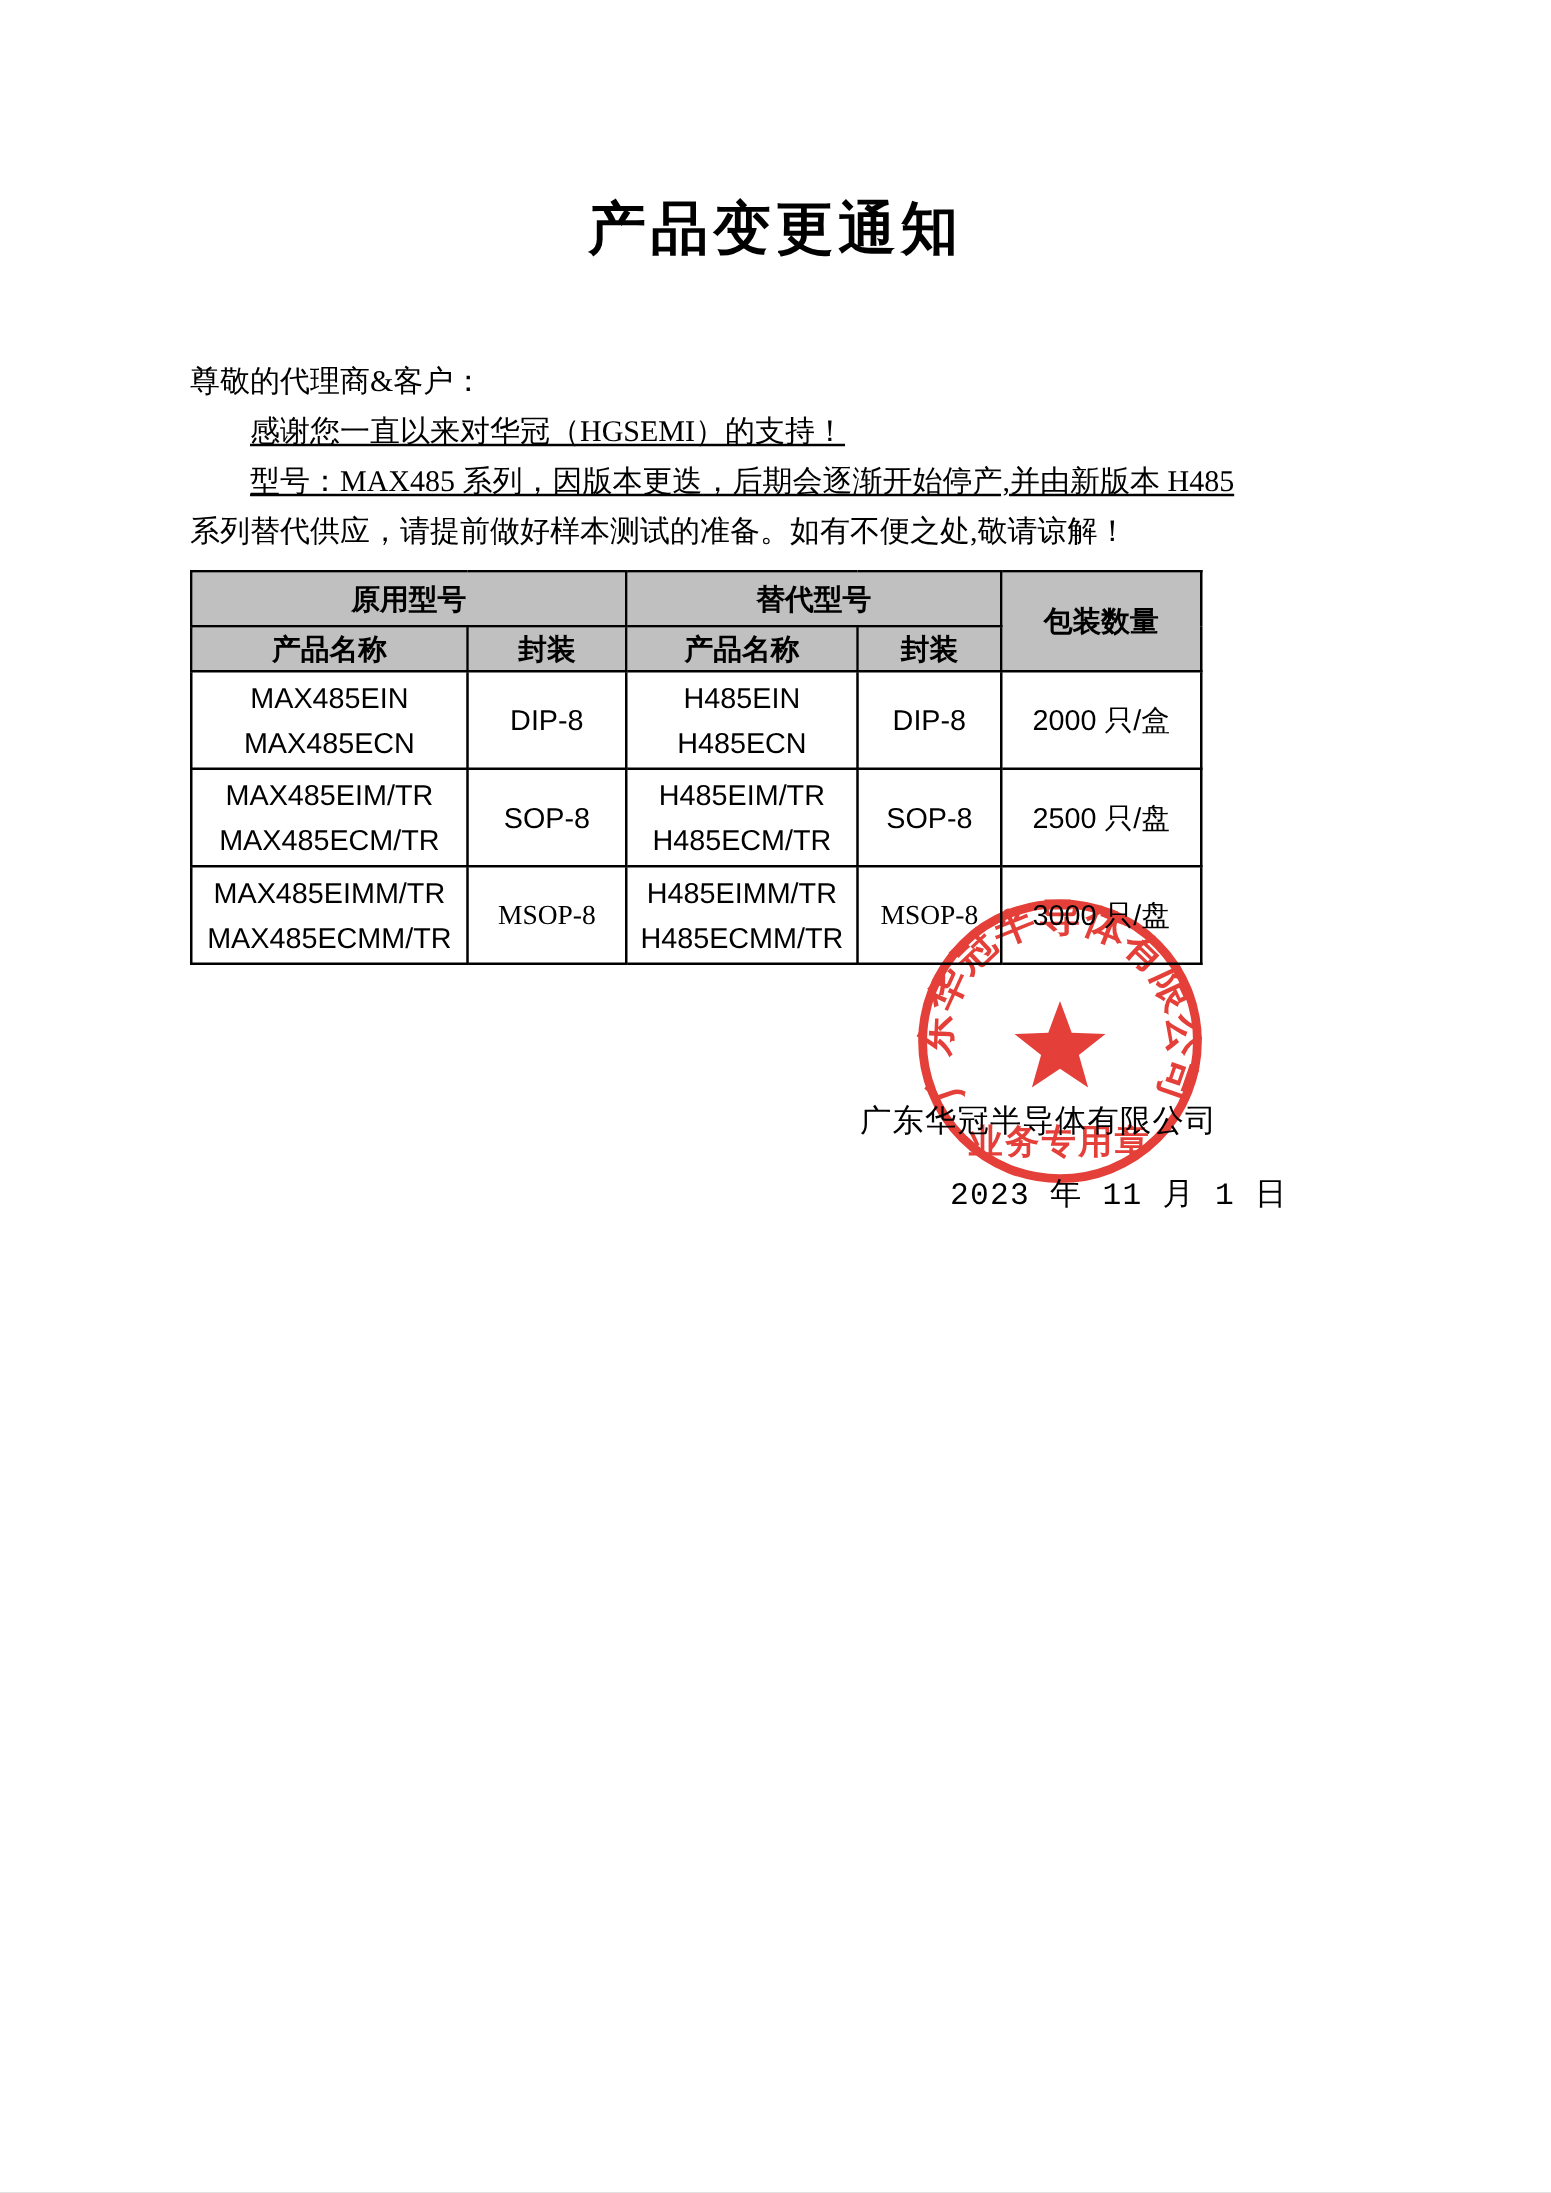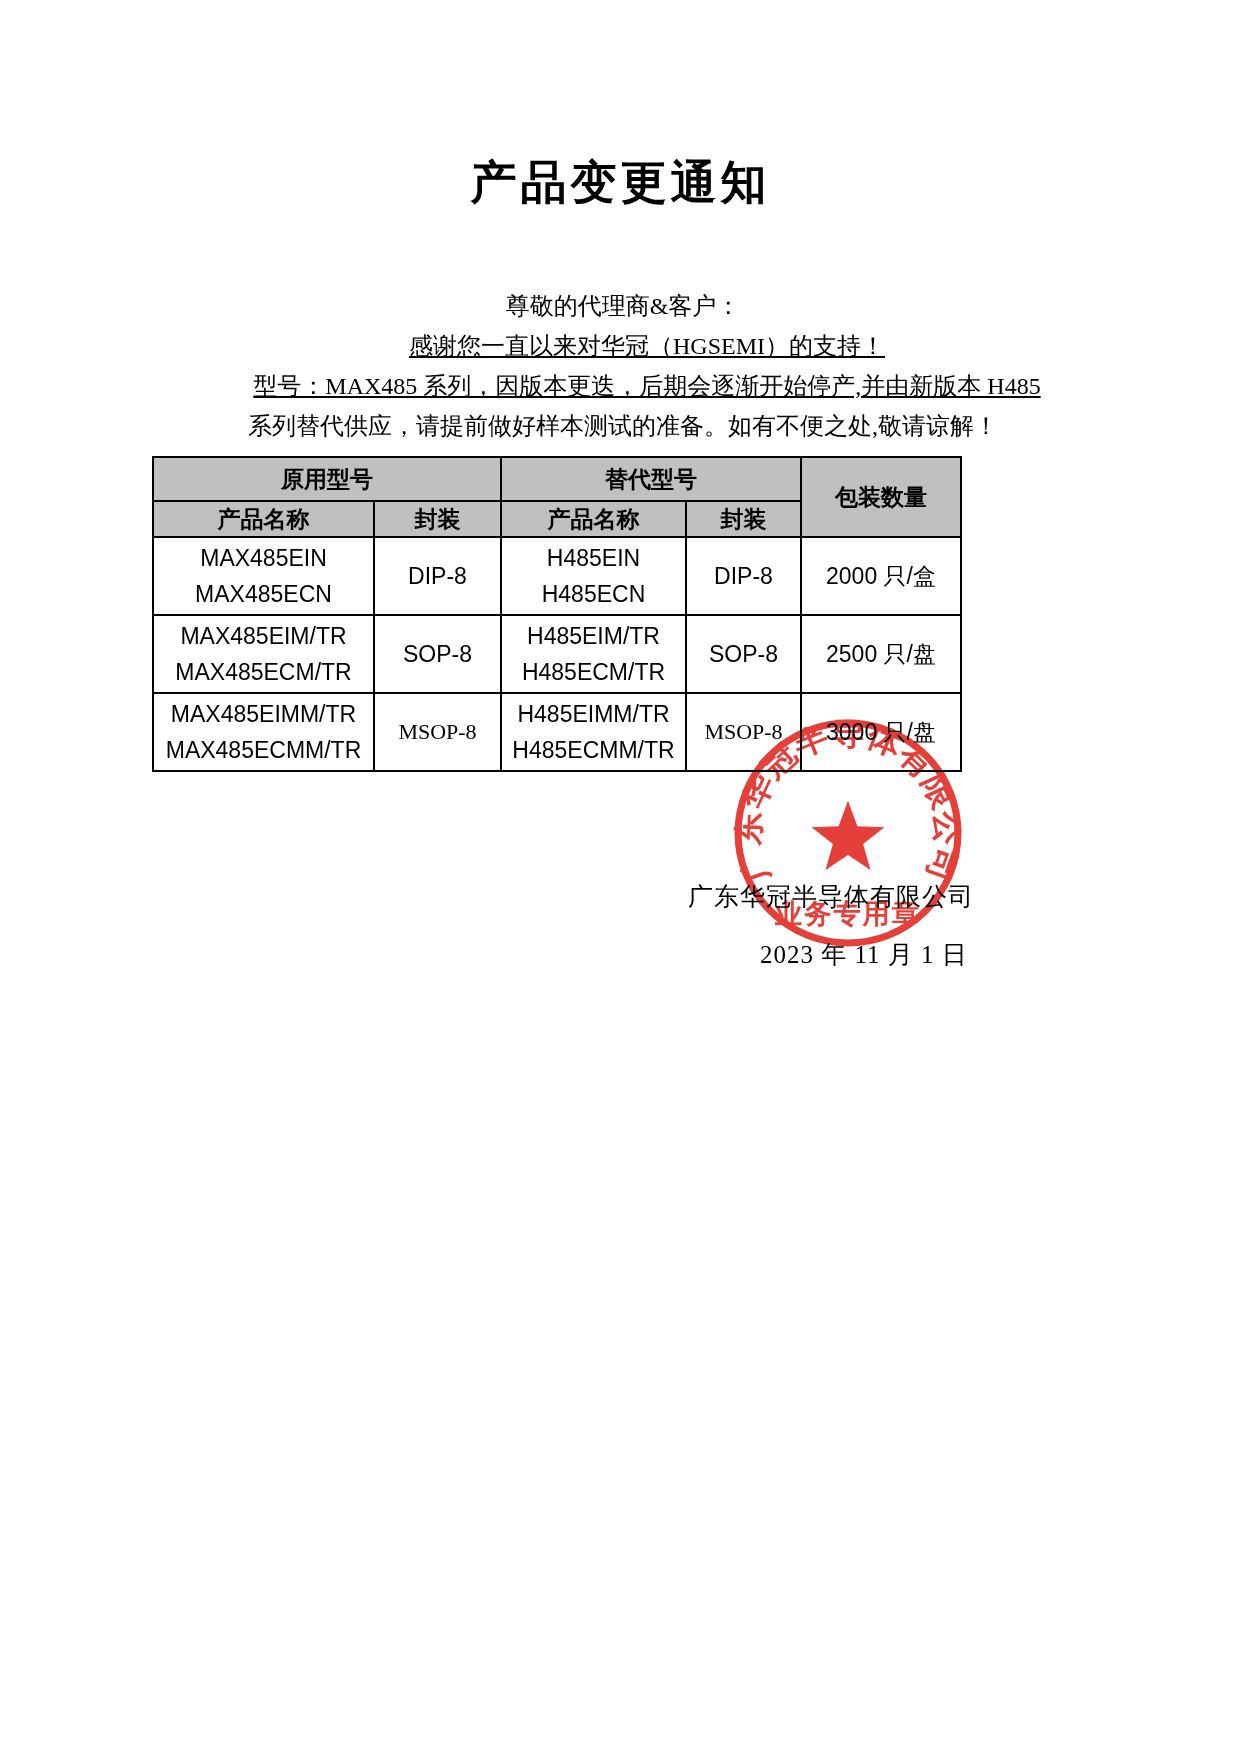--- a/index.html
+++ b/index.html
@@ -13,21 +13,21 @@
     overflow: hidden;
   }
   .title {
     position: absolute; top: 152px; left: 0; width: 100%;
     text-align: center;
     font-family: "Liberation Sans", "DejaVu Sans", sans-serif;
     font-size: 46px; font-weight: bold; letter-spacing: 4px;
   }
   .bodytext {
     position: absolute; left: 152px; top: 286px; width: 942px;
-    font-size: 24px; line-height: 40px; text-align: center;
+    font-size: 24px; line-height: 40px;
   }
   .bodytext p.indent { text-indent: 2em; text-decoration: underline; }
 
   table.change-table {
     position: absolute; left: 152px; top: 456px; width: 808px;
     border-collapse: collapse; table-layout: fixed;
   }
   .change-table th, .change-table td {
     border: 2px solid #000; text-align: center; vertical-align: middle;
     padding: 0; overflow: hidden;
@@ -44,21 +44,21 @@
   .col-name2 { width: 185px; } .col-pkg2 { width: 115px; }
   .col-qty   { width: 160px; }
   .cell-sans {
     font-family: "Liberation Sans", "DejaVu Sans", sans-serif;
     font-size: 23px;
   }
   .cell-serif { font-family: "Liberation Serif", "DejaVu Serif", serif; font-size: 22px; margin-top: 40px; }
   .pline { line-height: 36px; }
 
   .sign-company { position: absolute; left: 688px; top: 880px; font-size: 25px; letter-spacing: 1px; }
-  .sign-date    { position: absolute; left: 760px; top: 938px; font-size: 25px; letter-spacing: 1px; }
+  .sign-date    { position: absolute; left: 760px; top: 938px; font-size: 25px; letter-spacing: 1px; font-family: Liberation Mono, monospace; }
 
   .stamp {
     position: absolute; left: 731px; top: 716px;
     width: 234px; height: 234px;
     opacity: 0.87;
     mix-blend-mode: multiply;
     pointer-events: none;
   }
   .stamp .ring   { fill: none; stroke: var(--stamp-red, #e0231b); stroke-width: 7; }
   .stamp .star   { fill: var(--stamp-red, #e0231b); }

